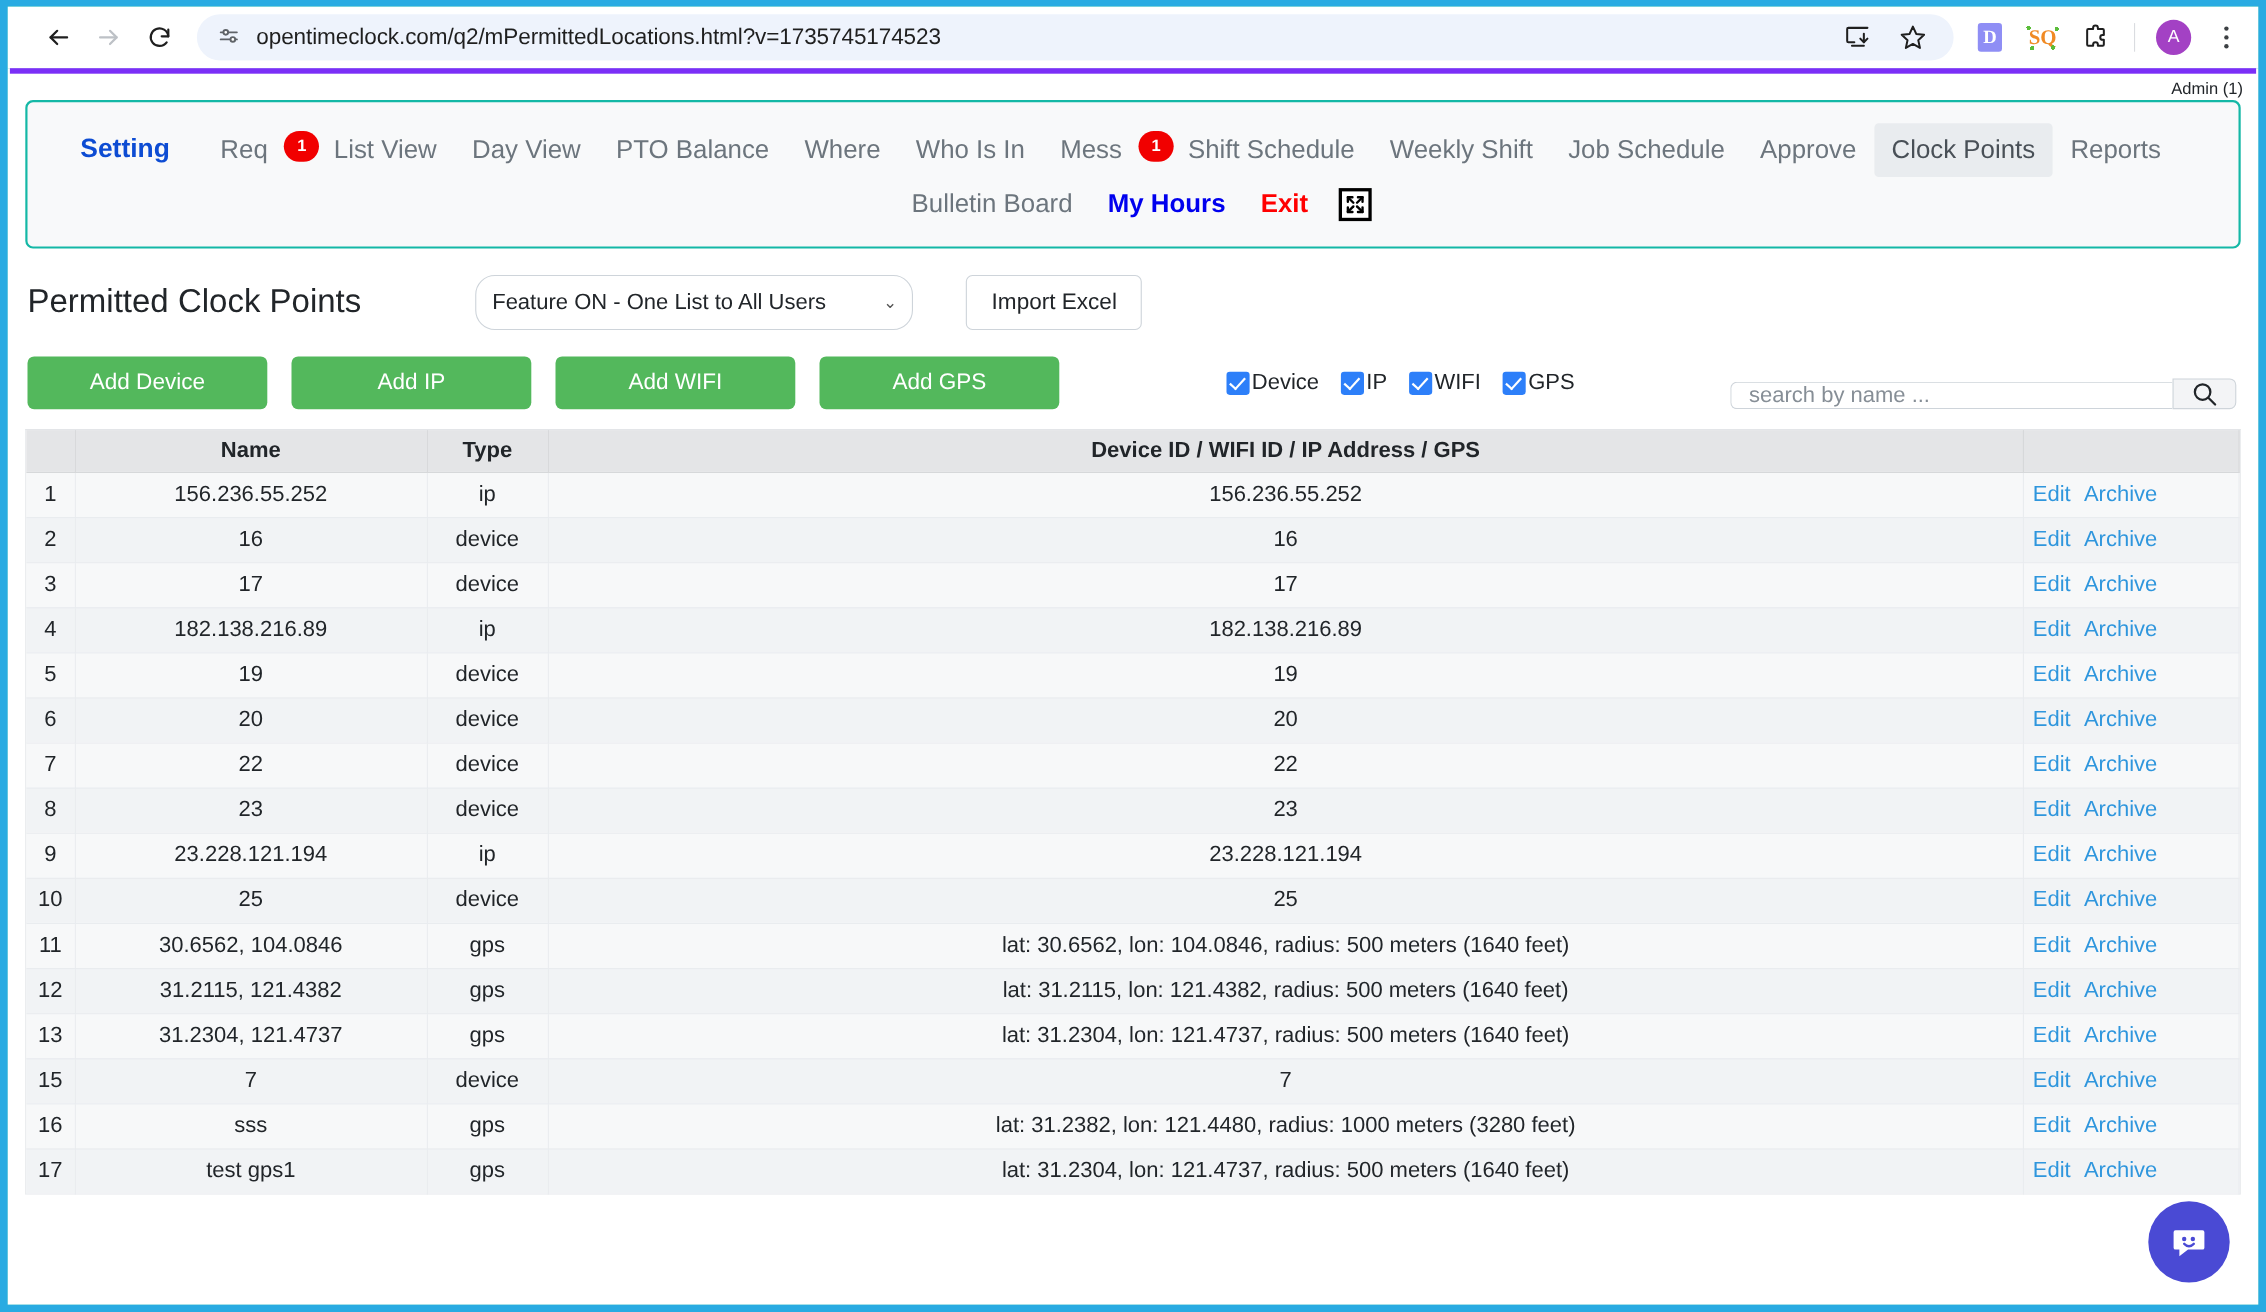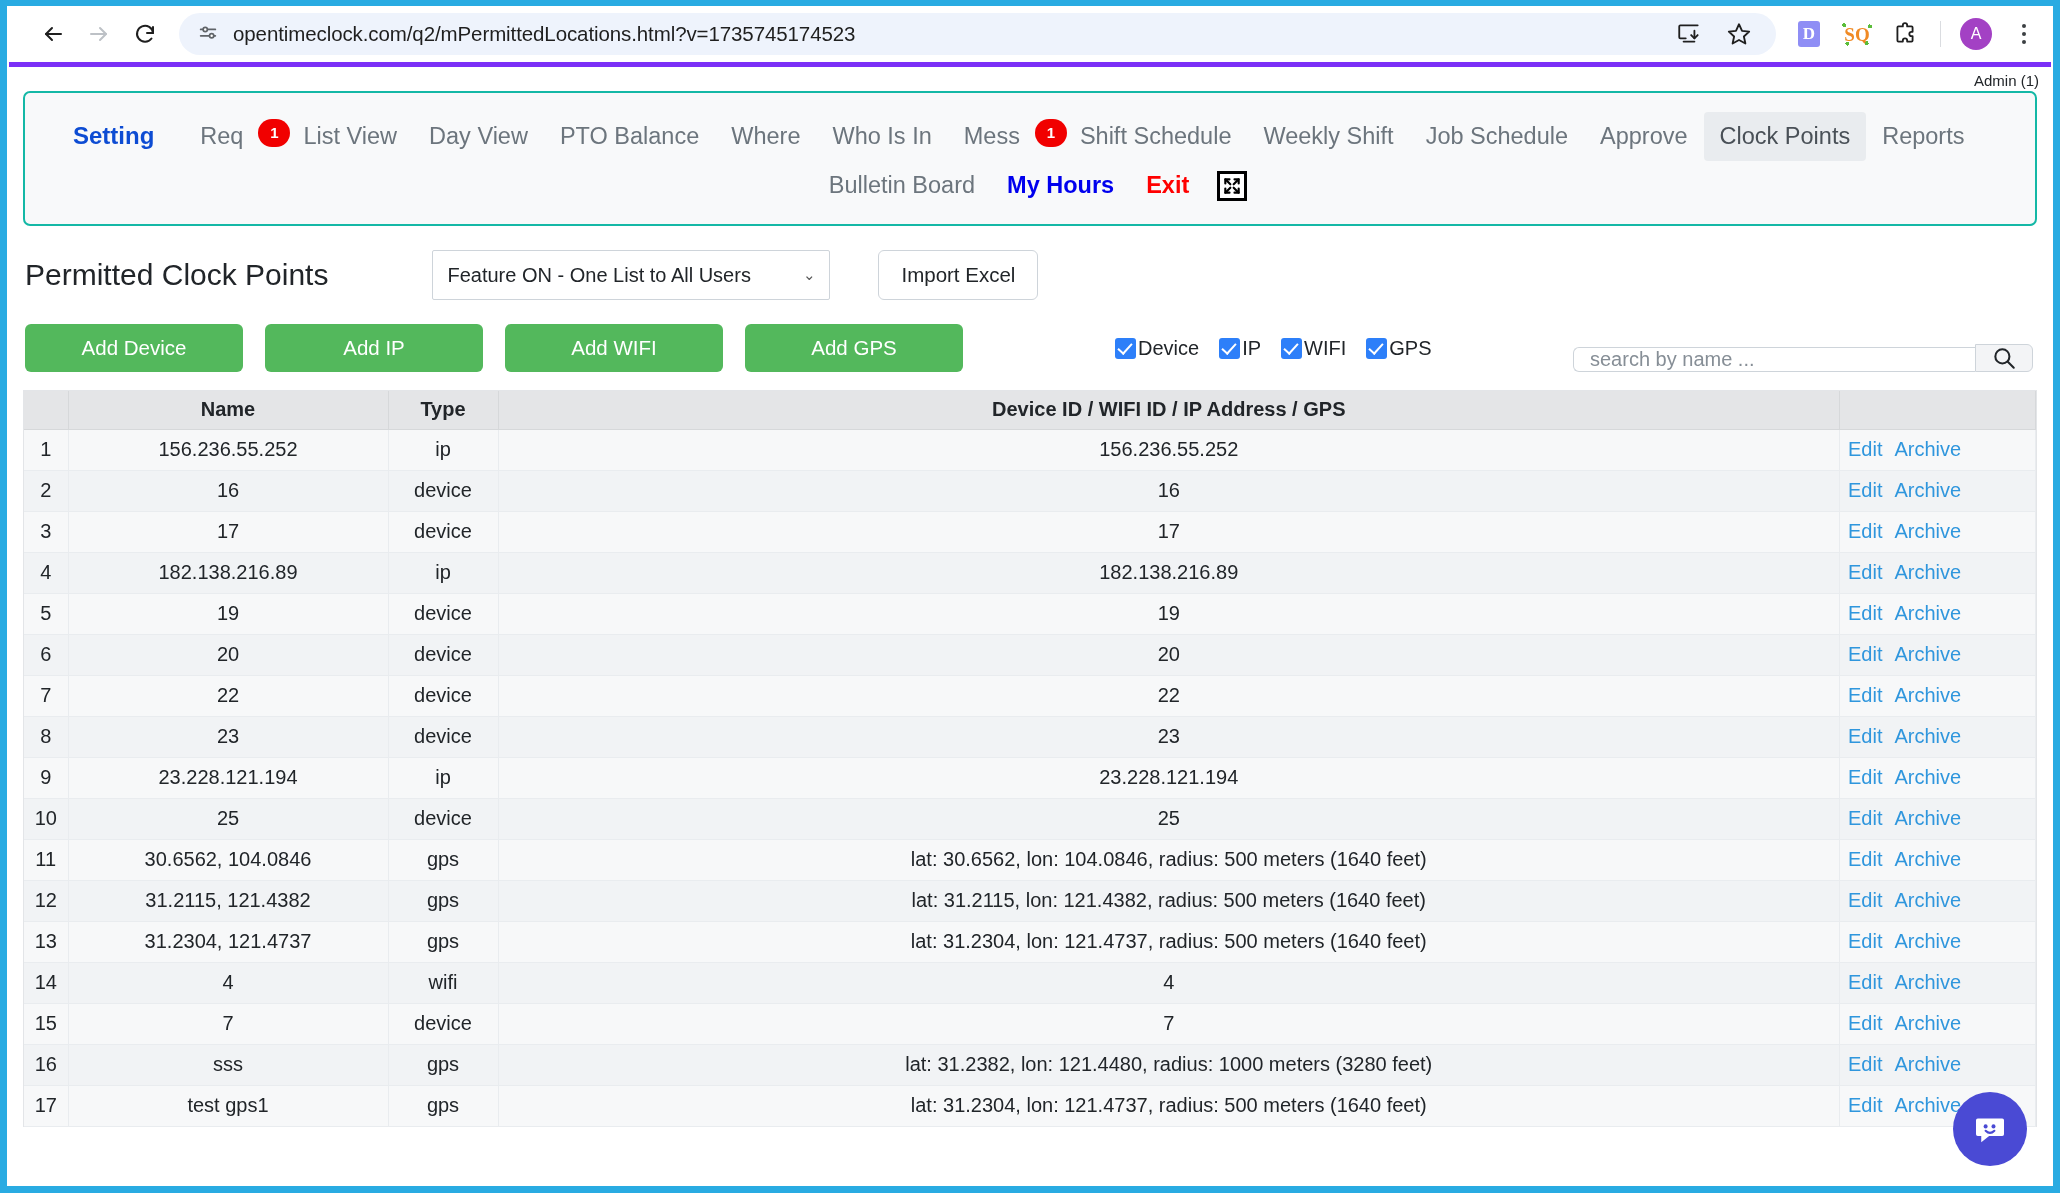--- a/index.html
+++ b/index.html
@@ -198,21 +198,21 @@
     font-size: 30px;
     color: #212529;
     white-space: nowrap;
     padding-left: 2px;
   }
   .feature-select {
     margin-left: 78px;
     width: 398px;
     height: 50px;
     border: 1px solid #ced4da;
-    border-radius: 2px;
+    border-radius: 18px;
     background: #ffffff;
     display: flex; align-items: center;
     padding: 0 14px;
     font-size: 20px;
     color: #212529;
     cursor: pointer;
     position: relative;
   }
   .feature-select .chev {
     margin-left: auto;
@@ -695,32 +695,20 @@
               <td class="col-type">gps</td>
               <td class="col-detail">lat: 31.2304, lon: 121.4737, radius: 500 meters (1640 feet)</td>
               <td class="col-act">
                 <span class="acts">
                   <span class="link">Edit</span>
                   <span class="link">Archive</span>
                 </span>
               </td>
             </tr>
             <tr>
-              <td class="col-idx">14</td>
-              <td class="col-name">4</td>
-              <td class="col-type">wifi</td>
-              <td class="col-detail">4</td>
-              <td class="col-act">
-                <span class="acts">
-                  <span class="link">Edit</span>
-                  <span class="link">Archive</span>
-                </span>
-              </td>
-            </tr>
-            <tr>
               <td class="col-idx">15</td>
               <td class="col-name">7</td>
               <td class="col-type">device</td>
               <td class="col-detail">7</td>
               <td class="col-act">
                 <span class="acts">
                   <span class="link">Edit</span>
                   <span class="link">Archive</span>
                 </span>
               </td>

